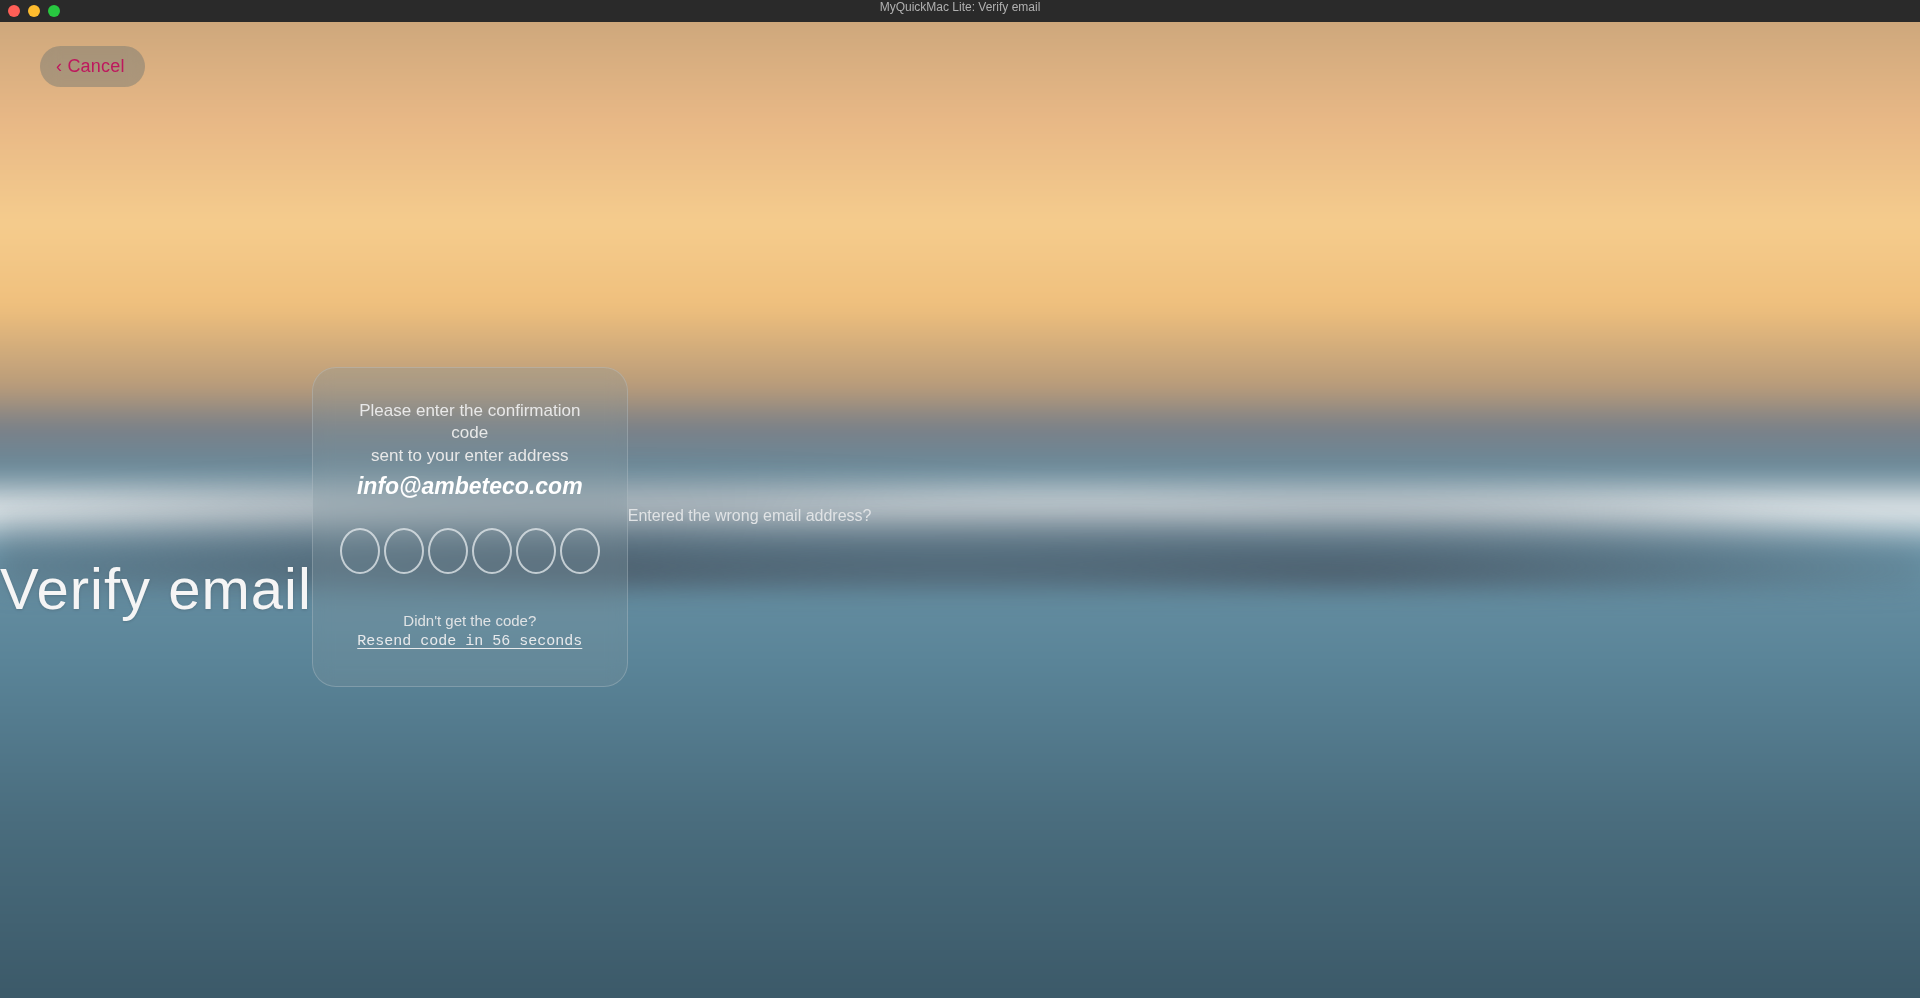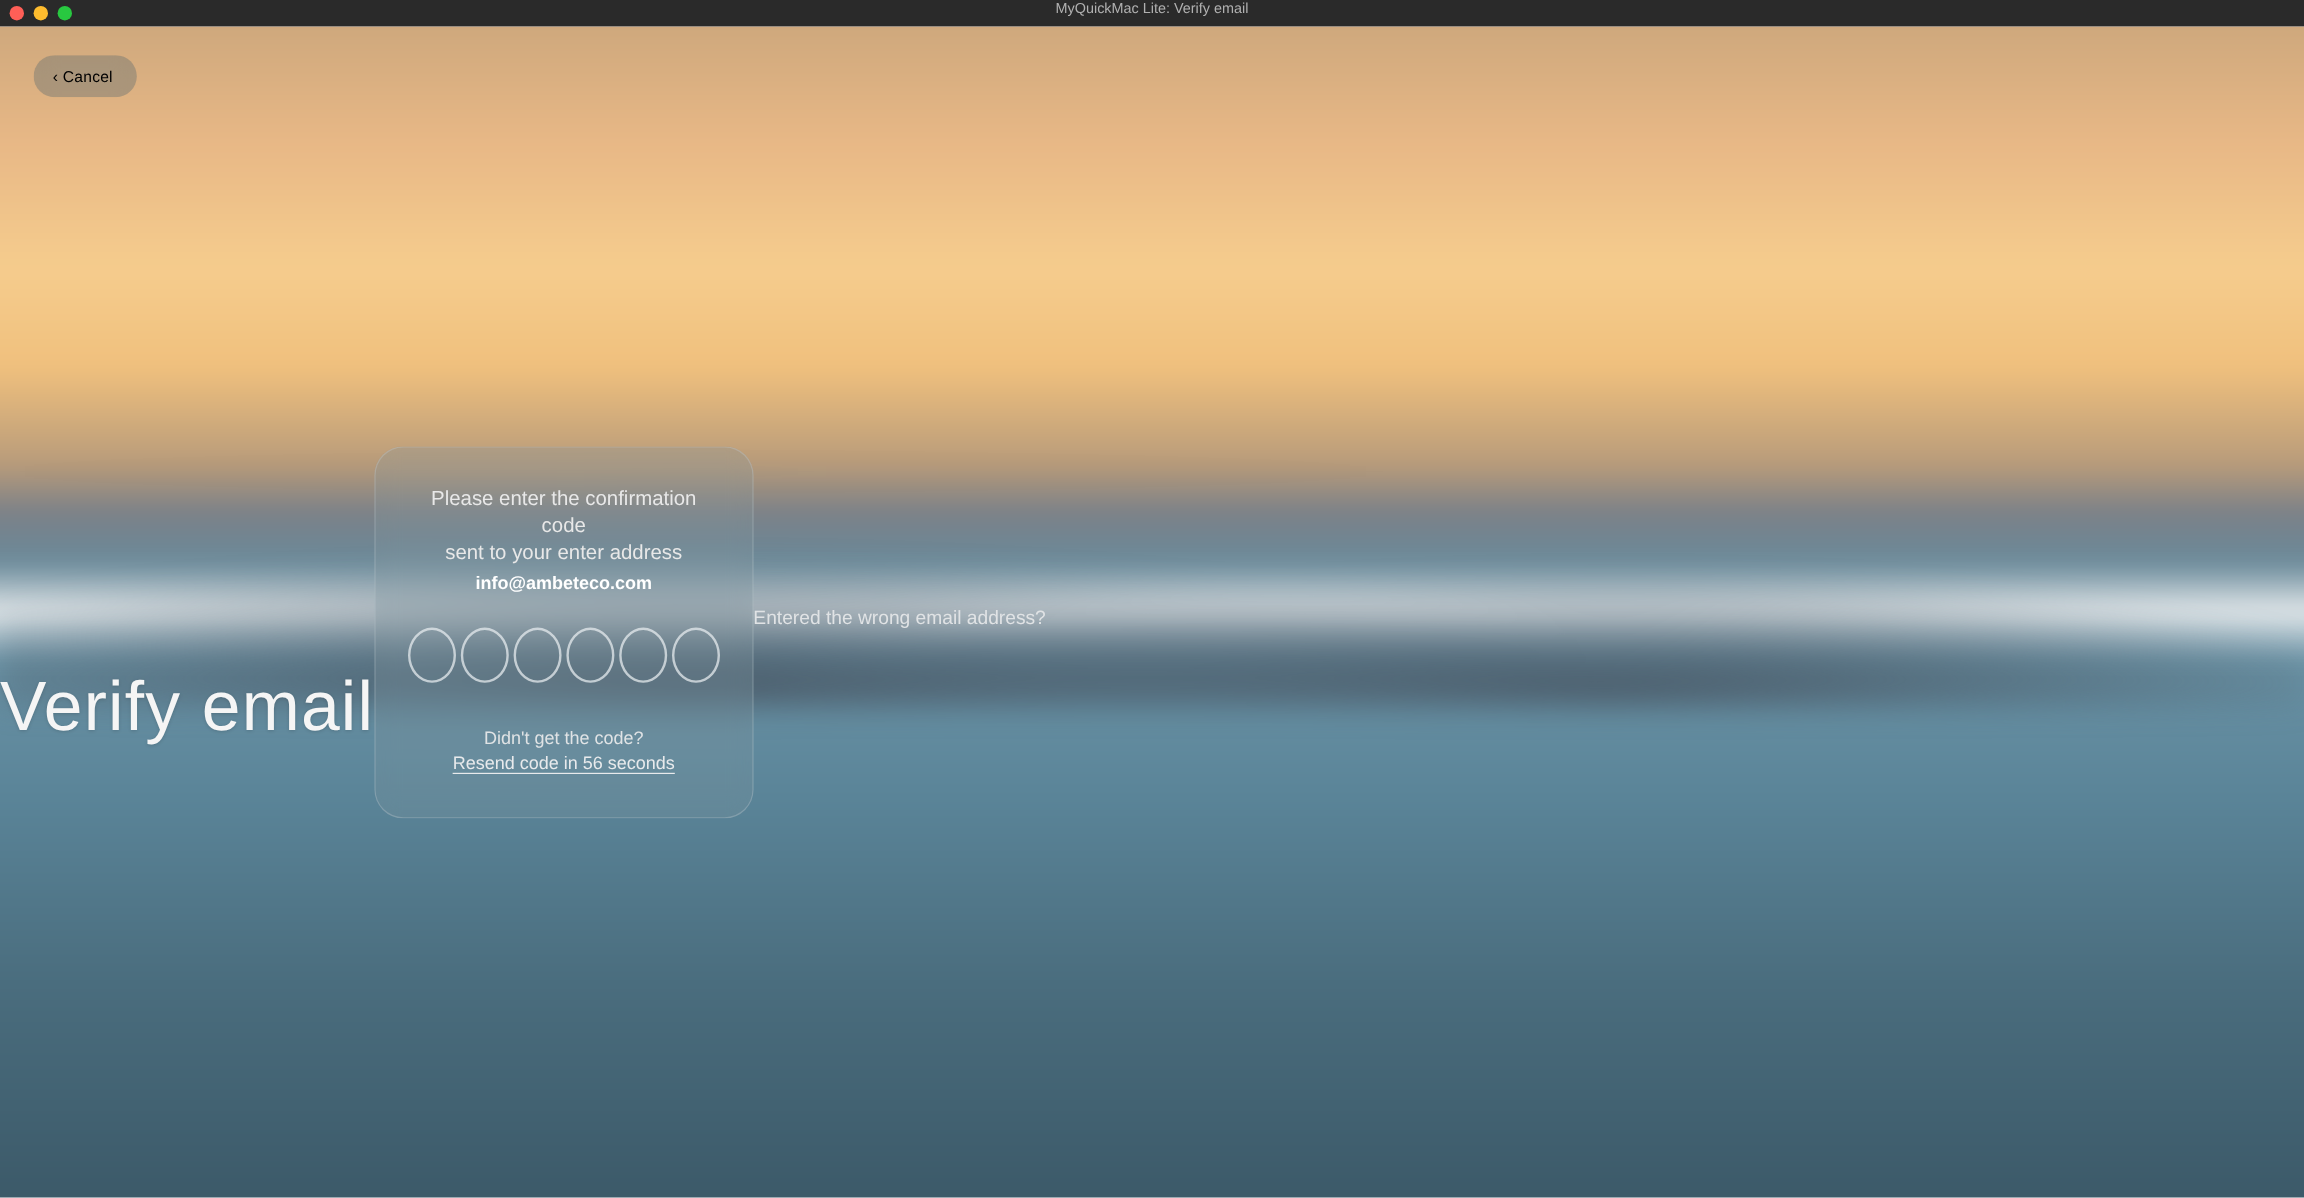--- a/index.html
+++ b/index.html
@@ -76,28 +76,28 @@
       left: 0;
       right: 0;
       height: 20%;
       background: radial-gradient(ellipse 60% 90% at 30% 100%, #4a5a68 0%, transparent 70%),
                   radial-gradient(ellipse 50% 80% at 70% 100%, #4a5a68 0%, transparent 70%);
       filter: blur(12px);
     }
     .cancel-button {
       position: absolute;
       top: 24px;
-      left: 28px;
+      left: 40px;
       background: rgba(80, 100, 110, 0.35);
       backdrop-filter: blur(10px);
-      color: #000000;
+      color: #be185d;
       border: none;
       border-radius: 22px;
       padding: 10px 20px 10px 16px;
-      font-size: 13px;
+      font-size: 18px;
       font-weight: 300;
       cursor: pointer;
       z-index: 5;
       display: flex;
       align-items: center;
       letter-spacing: 0.2px;
     }
     .main-content {
       position: absolute;
       inset: 0;
@@ -128,23 +128,24 @@
       text-align: center;
     }
     .instruction-line {
       color: #e8e8e8;
       font-size: 17px;
       font-weight: 300;
       line-height: 1.3;
     }
     .email-address {
       color: #ffffff;
-      font-size: 15px;
+      font-size: 23px;
       font-weight: 600;
       margin-top: 6px;
+      font-style: italic;
     }
     .code-inputs {
       display: flex;
       gap: 4px;
       margin-top: 28px;
       justify-content: center;
     }
     .code-digit {
       width: 40px;
       height: 46px;
@@ -163,20 +164,21 @@
       margin-top: 38px;
     }
     .resend-link {
       color: #e8eaec;
       font-size: 15px;
       font-weight: 400;
       margin-top: 4px;
       text-decoration: underline;
       text-underline-offset: 3px;
       cursor: pointer;
+      font-family: Liberation Mono, monospace;
     }
     .next-button {
       margin-top: 36px;
       background: rgba(130, 150, 160, 0.3);
       backdrop-filter: blur(10px);
       border: 1px solid rgba(200, 210, 215, 0.25);
       color: #f0f2f4;
       border-radius: 30px;
       padding: 16px 60px;
       font-size: 24px;

